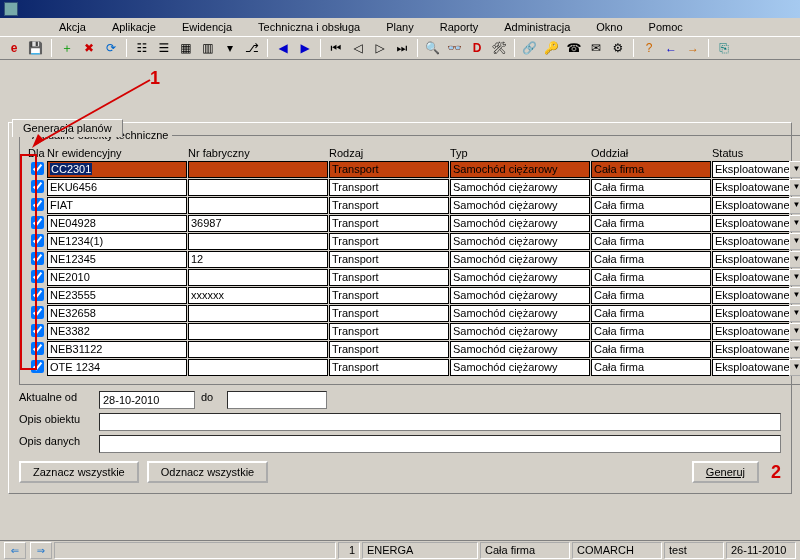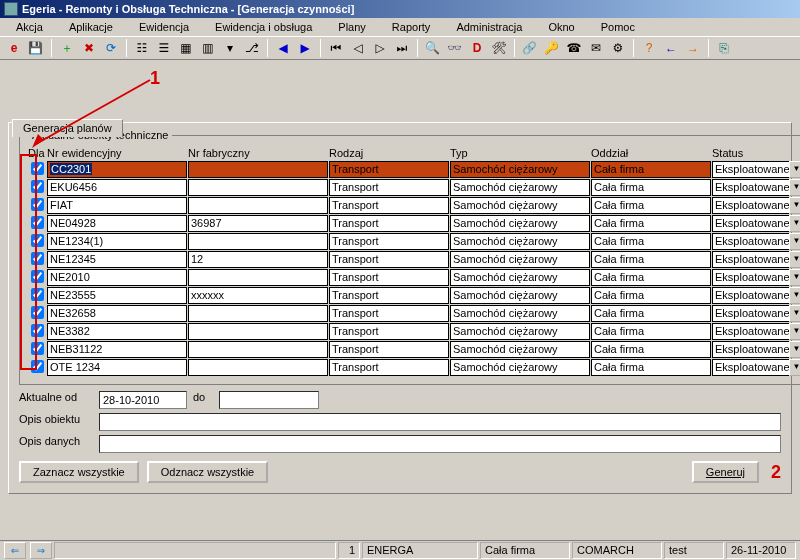--- a/index.html
+++ b/index.html
@@ -25,20 +25,21 @@
     font-size: 11px;
   }
   .titlebar .icon { width: 14px; height: 14px; background:#7aa; margin-right:4px; border:1px solid #357; }
   .menubar {
     background: #d4d0c8;
     height: 18px;
     display: flex;
     align-items: center;
     padding: 0 4px;
     gap: 2px;
+    margin-left: 43px;
   }
   .menubar span { padding: 1px 6px; cursor: default; }
   .toolbar {
     background: #d4d0c8;
     height: 24px;
     border-top: 1px solid #fff;
     border-bottom: 1px solid #808080;
     display: flex;
     align-items: center;
     padding: 0 4px;
@@ -141,28 +142,27 @@
   .chk-outline {
     position:absolute; left:20px; top:160px; width:17px; height:216px;
     border:2px solid #d40000; z-index:48; pointer-events:none;
   }
 </style>
 </head>
 <body>
 
 <div class="titlebar">
   <span class="icon"></span>
-  <span>Egeria - Remonty i Obsługa Techniczna - [Generacja czynności]</span>
 </div>
 
 <div class="menubar">
   <span><span>Akcja</span></span>
   <span><span>Aplikacje</span></span>
   <span><span>Ewidencja</span></span>
-  <span><span>Ewidencja i obsługa</span></span>
+  <span><span>Techniczna i obsługa</span></span>
   <span><span>Plany</span></span>
   <span><span>Raporty</span></span>
   <span><span>Administracja</span></span>
   <span><span>Okno</span></span>
   <span><span>Pomoc</span></span>
 </div>
 
 <div class="toolbar">
   <div class="tbtn" style="color:#c00;font-weight:bold;">e</div>
   <div class="tbtn">💾</div>
@@ -389,21 +389,21 @@
                 <div class="dropbtn">▼</div>
               </div>
               <div></div>
             </div>
           </div>
 
       </fieldset>
 
       <div class="form-row">
         <label>Aktualne od</label>
-        <input class="text-input" style="width: 88px;" value="28-10-2010">
+        <input class="text-input" style="width: 96px;" value="28-10-2010">
         <label style="min-width:20px;">do</label>
         <input class="text-input" style="width: 100px;" value="">
       </div>
 
       <div class="form-row">
         <label>Opis obiektu</label>
         <input class="text-input" style="flex: 1 1 0%;" value="">
       </div>
       <div class="form-row">
         <label>Opis danych</label>

